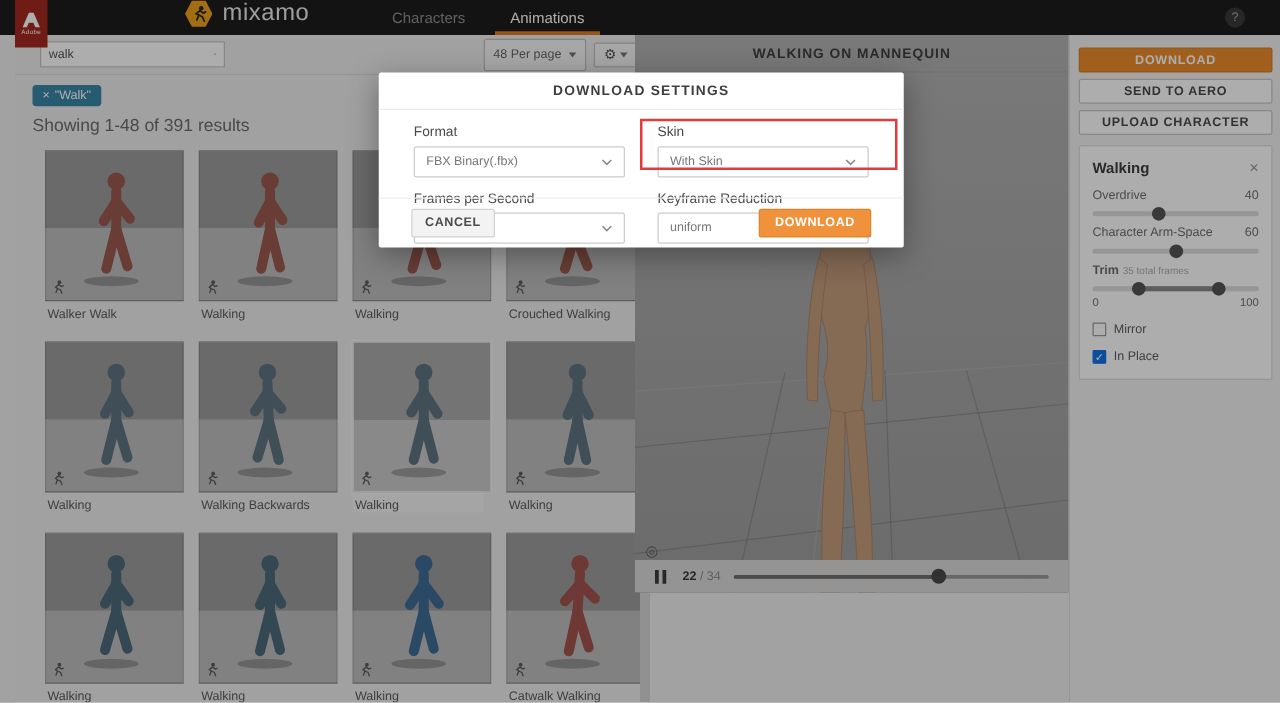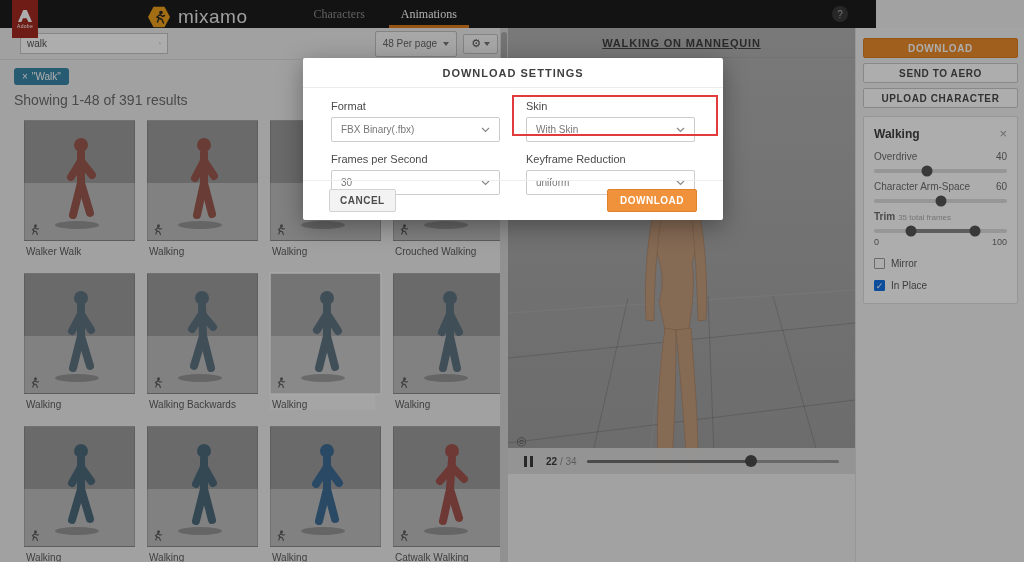--- a/index.html
+++ b/index.html
@@ -1,34 +1,34 @@
 <!DOCTYPE html>
 <html><head>
 <meta charset="utf-8">
 <style>
   * { margin:0; padding:0; box-sizing:border-box; }
   html,body { width:1024px; height:562px; overflow:hidden; }
   body { font-family:"Liberation Sans", sans-serif; font-size:11px; color:#444; background:#efefef; position:relative; }
 
   
-  .navbar { position:absolute; left:0; top:0; width:876px; height:28px; background:#1d1d1d; display:flex; align-items:flex-end; z-index:10; }
+  .navbar { position:absolute; left:0; top:0; width:1024px; height:28px; background:#1d1d1d; display:flex; align-items:flex-start; z-index:10; }
   .adobe-ribbon { position:absolute; left:12px; top:0; width:26px; height:38px; background:#a32a20; z-index:12; display:flex; flex-direction:column; align-items:center; justify-content:center; gap:1px; }
   .adobe-a { width:14px; height:12px; }
   .adobe-word { color:#fff; font-size:5px; letter-spacing:.3px; }
   .brand { display:flex; align-items:center; gap:8px; margin-left:148px; }
   .hex { width:22px; height:22px; background:#f0a21c; clip-path:polygon(25% 3%,75% 3%,100% 50%,75% 97%,25% 97%,0% 50%); display:flex; align-items:center; justify-content:center; }
   .brand-name { color:#e9e9e9; font-size:19px; letter-spacing:.5px; }
-  .nav-tabs { display:flex; margin-left:48px; height:28px;font-family:Liberation Serif, serif; }
+  .nav-tabs { display:flex; margin-left:48px; height:28px; }
   .nav-tab { padding:0 18px; display:flex; align-items:center; font-size:12px; color:#8f8f8f; position:relative; cursor:pointer; }
   .nav-tab.active { color:#fff; }
   .nav-tab.active::after { content:""; position:absolute; left:6px; right:6px; bottom:0; height:3px; background:#e07c1f; }
   .help-btn { position:absolute; right:28px; top:6px; width:16px; height:16px; border-radius:50%; background:#3a3a3a; color:#aaa; font-size:10px; display:flex; align-items:center; justify-content:center; }
 
   
-  .left-panel { position:absolute; left:0; top:28px; width:508px; height:534px; background:#ededed; }
+  .left-panel { position:absolute; left:12px; top:28px; width:508px; height:534px; background:#ededed; }
   .toolbar { height:32px; display:flex; align-items:center; border-bottom:1px solid rgba(0,0,0,.07); padding:0 10px 0 20px; }
   .search-box { width:148px; height:21px; background:#fff; border:1px solid #c6c6c6; display:flex; align-items:center; padding:0 6px; }
   .search-box input { border:0; outline:0; flex:1; font-size:10px; color:#555; background:transparent; font-family:inherit; }
   .toolbar-spacer { flex:1; }
   .perpage { height:20px; background:#f6f6f6; border:1px solid #c2c2c2; border-radius:2px; display:flex; align-items:center; gap:6px; padding:12px 7px; font-size:10px; color:#666; }
   .gear-btn { height:20px; margin-left:6px; background:#f6f6f6; border:1px solid #c2c2c2; border-radius:2px; display:flex; align-items:center; gap:3px; padding:0 7px; color:#555; font-size:11px; }
   .caret { width:0; height:0; border-left:3px solid transparent; border-right:3px solid transparent; border-top:4px solid #777; }
   .panel-content { padding:8px 14px 0 14px; }
   .chip { display:inline-flex; align-items:center; gap:4px; background:#3a86a8; color:#fff; font-size:10px; border-radius:3px; padding:3px 8px; }
   .results { margin-top:7px; color:#6d6d6d; font-size:14px; }
@@ -38,21 +38,21 @@
   .cell.selected .thumb { border:1px solid #e6e6e6; box-shadow:0 0 0 1px rgba(255,255,255,.5); background:linear-gradient(to bottom,#ababab 0 52%,#cacaca 52% 100%); }
   .cell.selected { background:rgba(255,255,255,.35); }
   .char-svg { position:absolute; left:18px; top:12px; }
   .char-svg .stick { stroke:var(--char,#5f7482); fill:var(--char,#5f7482); }
   .mini-runner { position:absolute; left:4px; bottom:4px; opacity:.75; }
   .thumb-label { font-size:10px; color:#5c5c5c; padding:5px 2px 0 2px; white-space:nowrap; overflow:hidden; }
   .scroll-track { position:absolute; right:0; top:0; width:8px; height:534px; background:#d6d6d6; }
   .scroll-thumb { position:absolute; right:1px; top:4px; width:6px; height:150px; border-radius:3px; background:#aaa; }
 
   
-  .viewport { position:absolute; left:508px; top:28px; width:347px; height:446px; background:linear-gradient(to bottom,#b3b3b3 0,#a9a9a9 45%,#9f9f9f 100%); overflow:hidden;text-decoration:underline; }
+  .viewport { position:absolute; left:508px; top:28px; width:347px; height:446px; background:linear-gradient(to bottom,#b3b3b3 0,#a9a9a9 45%,#9f9f9f 100%); overflow:hidden; }
   .vp-header { height:30px; display:flex; align-items:center; justify-content:center; font-size:11px; font-weight:bold; letter-spacing:.8px; color:#3f3f3f; border-bottom:1px solid rgba(0,0,0,.05); }
   .vp-grid, .mannequin { position:absolute; left:0; top:0; }
   .vp-tools { position:absolute; left:6px; top:405px; display:flex; flex-direction:column; gap:5px; z-index:3; }
   .vp-tool { width:15px; height:15px; display:flex; align-items:center; justify-content:center; color:#4e4e4e; font-size:12px; opacity:.8; }
   .playbar { position:absolute; left:0; bottom:0; width:347px; height:26px; background:rgba(224,224,224,.92); display:flex; align-items:center; padding:0 12px; gap:10px; z-index:4; }
   .pause-btn { width:16px; height:14px; display:flex; gap:3px; align-items:center; justify-content:center; }
   .pause-btn i { display:block; width:3px; height:11px; background:#3c3c3c; }
   .frame-text { font-size:10px; color:#8a8a8a; white-space:nowrap; }
   .frame-text b { color:#3c3c3c; }
   .timeline { flex:1; height:3px; background:#9a9a9a; border-radius:2px; position:relative; margin-right:4px; }
@@ -73,21 +73,21 @@
   .track { position:relative; height:4px; background:#ddd; border-radius:2px; margin:7px 0 2px 0; }
   .track-handle { position:absolute; top:50%; width:11px; height:11px; border-radius:50%; background:#555; transform:translate(-50%,-50%); }
   .track-fill { position:absolute; top:0; height:4px; background:#8a8a8a; border-radius:2px; }
   .minmax { display:flex; justify-content:space-between; font-size:9px; color:#6e6e6e; margin-top:4px; }
   .check-row { display:flex; align-items:center; gap:6px; margin-top:11px; font-size:10px; color:#5c5c5c; }
   .checkbox { width:11px; height:11px; border:1px solid #9b9b9b; background:#fff; border-radius:1px; display:flex; align-items:center; justify-content:center; color:transparent; font-size:9px; }
   .check-row.checked .checkbox { background:#1473e6; border-color:#1473e6; color:#fff; }
 
   
   .dim { position:absolute; left:0; top:0; width:1024px; height:562px; background:rgba(0,0,0,.32); z-index:40; }
-  .modal { position:absolute; left:303px; top:58px; width:420px; height:162px; background:#fff; border-radius:2px; box-shadow:0 6px 24px rgba(0,0,0,.35); z-index:50; }
+  .modal { position:absolute; left:303px; top:58px; width:420px; height:140px; background:#fff; border-radius:2px; box-shadow:0 6px 24px rgba(0,0,0,.35); z-index:50; }
   .modal-title { height:30px; display:flex; align-items:center; justify-content:center; font-size:11px; font-weight:bold; letter-spacing:1px; color:#3e3e3e; border-bottom:1px solid #ececec; }
   .modal-body { padding:12px 28px 0 28px; display:grid; grid-template-columns:1fr 1fr; column-gap:26px; row-gap:11px; }
   .field-label { font-size:11px; color:#4a4a4a; margin-bottom:5px; }
   .select { height:25px; border:1px solid #ccc; border-radius:2px; background:#fff; display:flex; align-items:center; justify-content:space-between; padding:0 9px; font-size:10px; color:#777; }
   .modal-footer { position:absolute; left:0; bottom:0; width:100%; height:40px; border-top:1px solid #eee; display:flex; align-items:center; justify-content:space-between; padding:0 26px; }
   .btn-cancel { background:#f3f3f3; border:1px solid #d2d2d2; border-radius:2px; color:#4c4c4c; font-size:10px; font-weight:bold; letter-spacing:.5px; padding:5px 10px; }
   .btn-download { background:#f0913b; border:1px solid #e0832d; border-radius:2px; color:#fff; font-size:10px; font-weight:bold; letter-spacing:.5px; padding:5px 12px; }
   .annotation { position:absolute; left:209px; top:37px; width:206px; height:41px; border:2px solid #e23b3b; z-index:55; pointer-events:none; }
 </style>
 </head>

